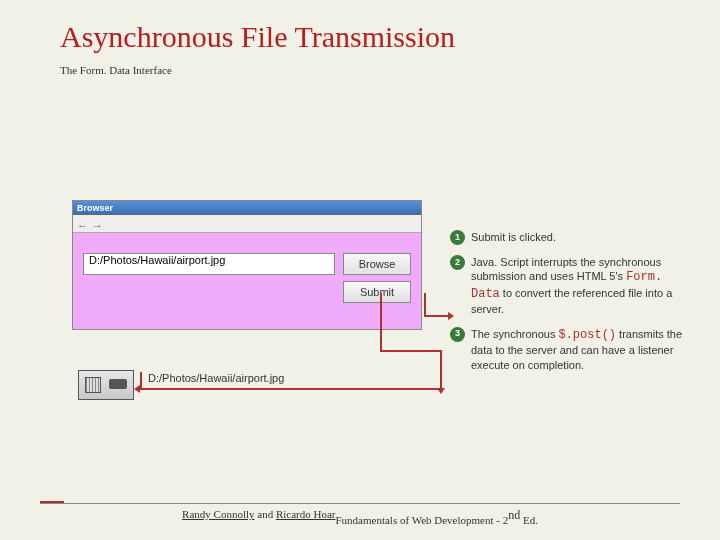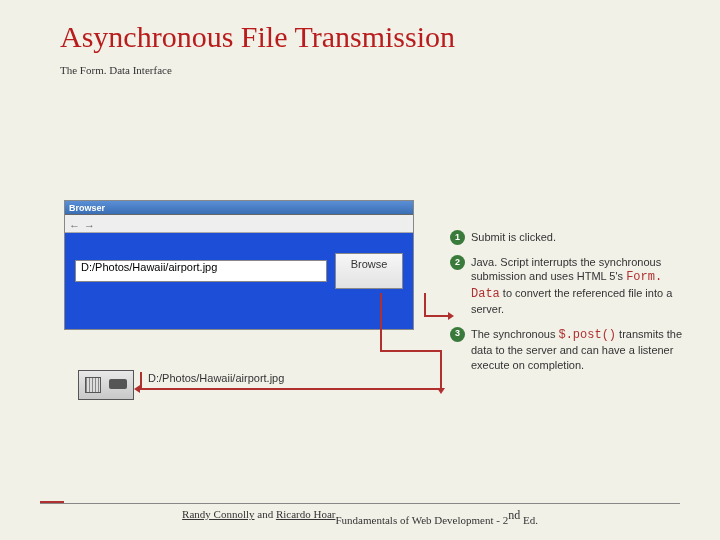--- a/index.html
+++ b/index.html
@@ -30,25 +30,25 @@
     position: absolute;
     top: 200px;
     left: 60px;
     right: 30px;
     height: 280px;
     font-family: 'Segoe UI', Arial, sans-serif;
   }
   .browser-window {
     position: absolute;
     top: 0;
-    left: 4px;
+    left: 12px;
     width: 350px;
     height: 130px;
     border: 1px solid #888;
-    background: #1d4ed8;
+    background: #f0abfc;
   }
   .browser-titlebar {
     height: 14px;
     background: linear-gradient(#5a8fd6, #3a6fb6);
     border-bottom: 1px solid #666;
     display: flex;
     align-items: center;
     padding: 0 4px;
   }
   .browser-title {
@@ -80,21 +80,21 @@
   .file-input {
     flex: 1;
     border: 1px solid #888;
     height: 22px;
     padding: 0 5px;
     font-size: 11px;
     background: #fff;
   }
   .btn {
     width: 68px;
-    height: 36px;
+    height: 22px;
     background: linear-gradient(#f7f7f7, #e2e2e2);
     border: 1px solid #888;
     font-size: 11px;
     text-align: center;
     line-height: 20px;
     color: #333;
   }
   .submit-row {
     display: flex;
     justify-content: flex-end;
@@ -246,20 +246,23 @@
       </div>
       <div class="browser-toolbar">
         <span class="nav-arrow">←</span>
         <span class="nav-arrow">→</span>
       </div>
       <div class="form-area">
         <div class="file-row">
           <div class="file-input">D:/Photos/Hawaii/airport.jpg</div>
           <div class="btn">Browse</div>
         </div>
+        <div class="submit-row">
+          <div class="btn">Submit</div>
+        </div>
       </div>
     </div>
 
     <div class="annotations">
       <div class="annotation">
         <div class="badge">1</div>
         <div class="annotation-text">Submit is clicked.</div>
       </div>
       <div class="annotation">
         <div class="badge">2</div>

